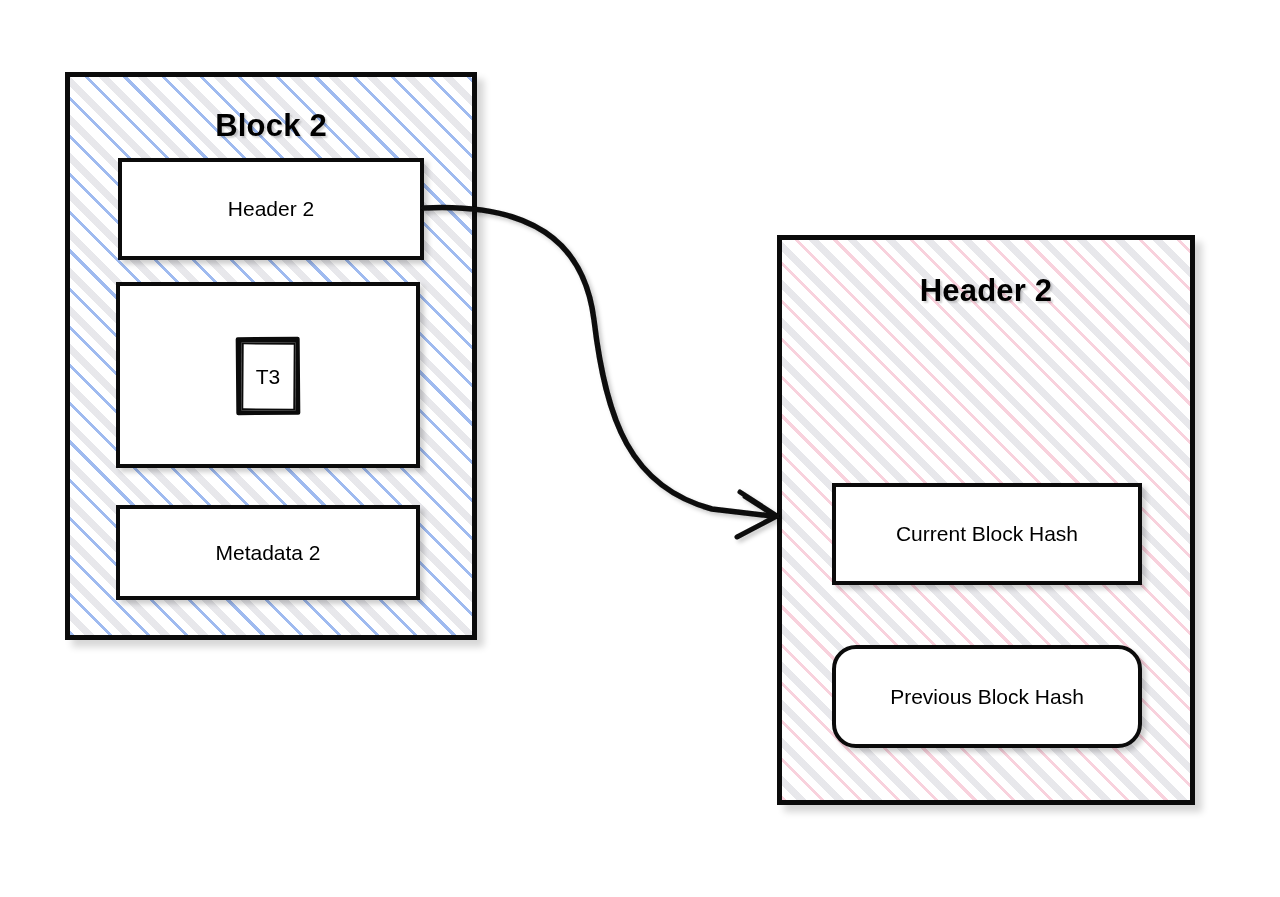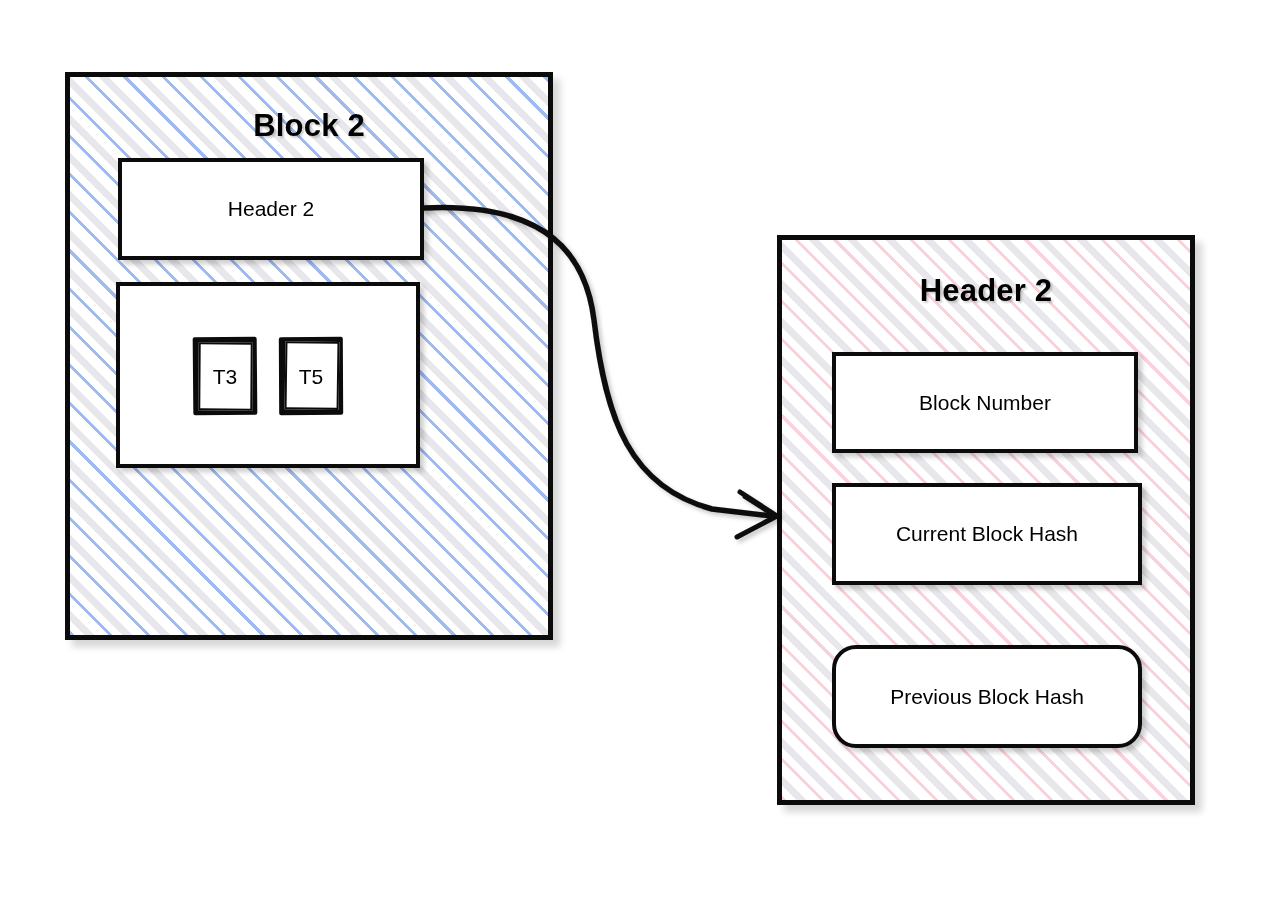--- a/index.html
+++ b/index.html
@@ -27,21 +27,21 @@
   .panel {
     position: absolute;
     box-sizing: border-box;
     border: 5px solid #0b0b0b;
     box-shadow: 7px 7px 7px rgba(0,0,0,0.16);
   }
 
   .panel-blue {
     left: 65px;
     top: 72px;
-    width: 488px;
+    width: 412px;
     height: 568px;
     background-color: #ffffff;
     background-image:
       repeating-linear-gradient(45deg,
         rgba(122,160,234,0.72) 0px,
         rgba(122,160,234,0.72) 3px,
         rgba(255,255,255,0) 3px,
         rgba(255,255,255,0) 10px,
         rgba(178,178,190,0.30) 10px,
         rgba(178,178,190,0.30) 17px,
@@ -183,37 +183,32 @@
     <div class="box box-txcontainer">
       <div class="tx-row">
 
         <div class="tx tx-1">
           <span class="tx-outer"></span>
           <span class="tx-inner"></span>
           <span class="tx-label">T3</span>
         </div>
 
 
-        <div class="tx tx-3">
-          <span class="tx-outer"></span>
-          <span class="tx-inner"></span>
-          <span class="tx-label">T5</span>
-        </div>
 
       </div>
     </div>
 
+    <div class="box box-metadata">
+      <span>Metadata 2</span>
+    </div>
   </div>
 
   <div class="panel panel-pink">
     <div class="panel-title">Header 2</div>
 
-    <div class="box box-blocknumber">
-      <span>Block Number</span>
-    </div>
 
     <div class="box box-currenthash">
       <span>Current Block Hash</span>
     </div>
 
     <div class="box box-previoushash">
       <span>Previous Block Hash</span>
     </div>
   </div>
 

